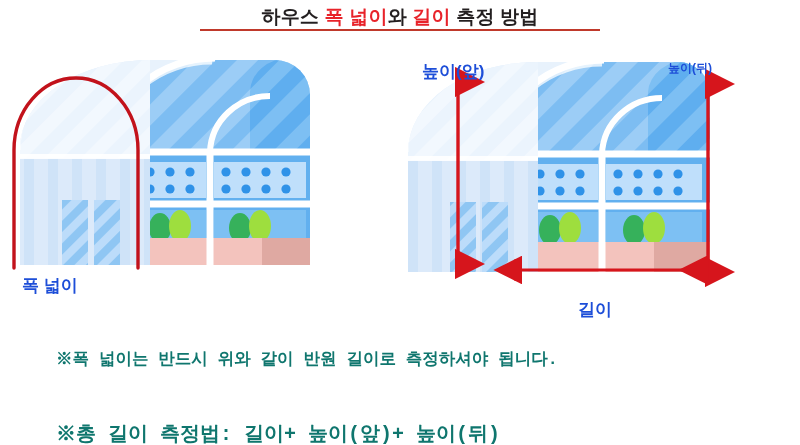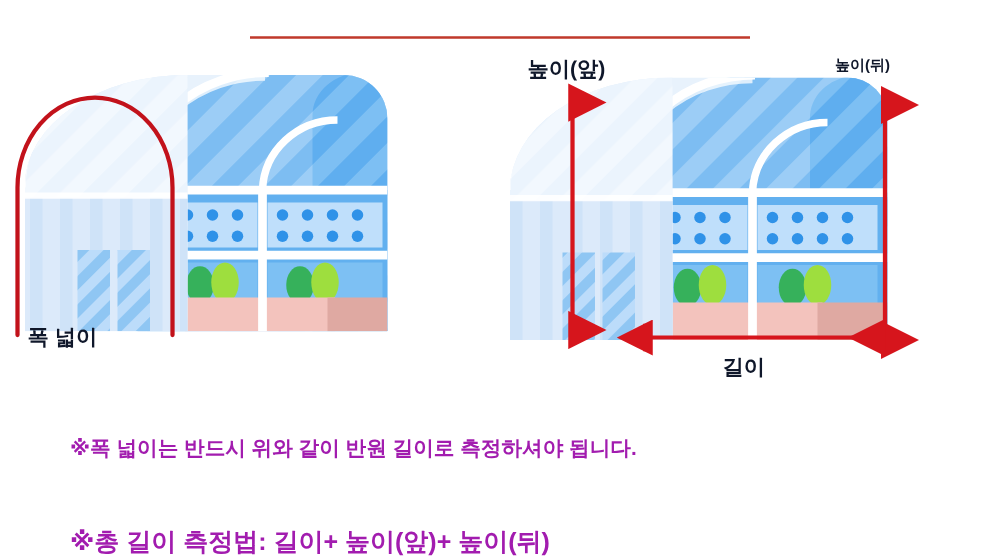--- a/index.html
+++ b/index.html
@@ -20,40 +20,45 @@
     white-space:nowrap;
   }
   #title-text .hl{color:#e8232a;}
   #title-rule{
     position:absolute;left:200px;top:29px;width:400px;height:2px;
     background:#c0392b;
   }
 
   
   .lbl{
-    position:absolute;color:#0f172a;font-weight:bold;white-space:nowrap;
+    position:absolute;color:#1d4ed8;font-weight:bold;white-space:nowrap;margin-top:16px;
   }
   #label-width{left:22px;top:258px;font-size:17px;}
   #label-height-front{left:422px;top:44px;font-size:17px;}
   #label-height-back{left:668px;top:44px;font-size:12px;}
   #label-length{left:578px;top:282px;font-size:17px;}
 
   
-  .note{position:absolute;color:#a21caf;font-weight:bold;white-space:nowrap;}
+  .note{position:absolute;color:#0f766e;font-weight:bold;white-space:nowrap;font-family:Liberation Mono, monospace;}
   #note-1{left:56px;top:348px;font-size:16.5px;}
   #note-2{left:56px;top:420px;font-size:20px;}
 
   
   svg{display:block;}
 </style>
 </head>
 <body>
 
 <div class="stage">
 
+  <div id="title-block">
+    <span id="title-text">
+      <span>하우스 </span><span class="hl">폭 넓이</span><span>와 </span><span class="hl">길이</span><span> 측정 방법</span>
+    </span>
+  </div>
   <div id="title-rule"></div>
 
   <svg width="800" height="445" viewBox="0 0 800 445" style="position:absolute;left:0;top:0;">
     <defs>
 
       <pattern id="diagPale" width="26" height="26" patternTransform="rotate(45)" patternUnits="userSpaceOnUse">
         <rect width="26" height="26" fill="#e9f3fd"></rect>
         <rect width="13" height="26" fill="#ddecfb"></rect>
       </pattern>
       <pattern id="diagBlue" width="30" height="30" patternTransform="rotate(45)" patternUnits="userSpaceOnUse">

